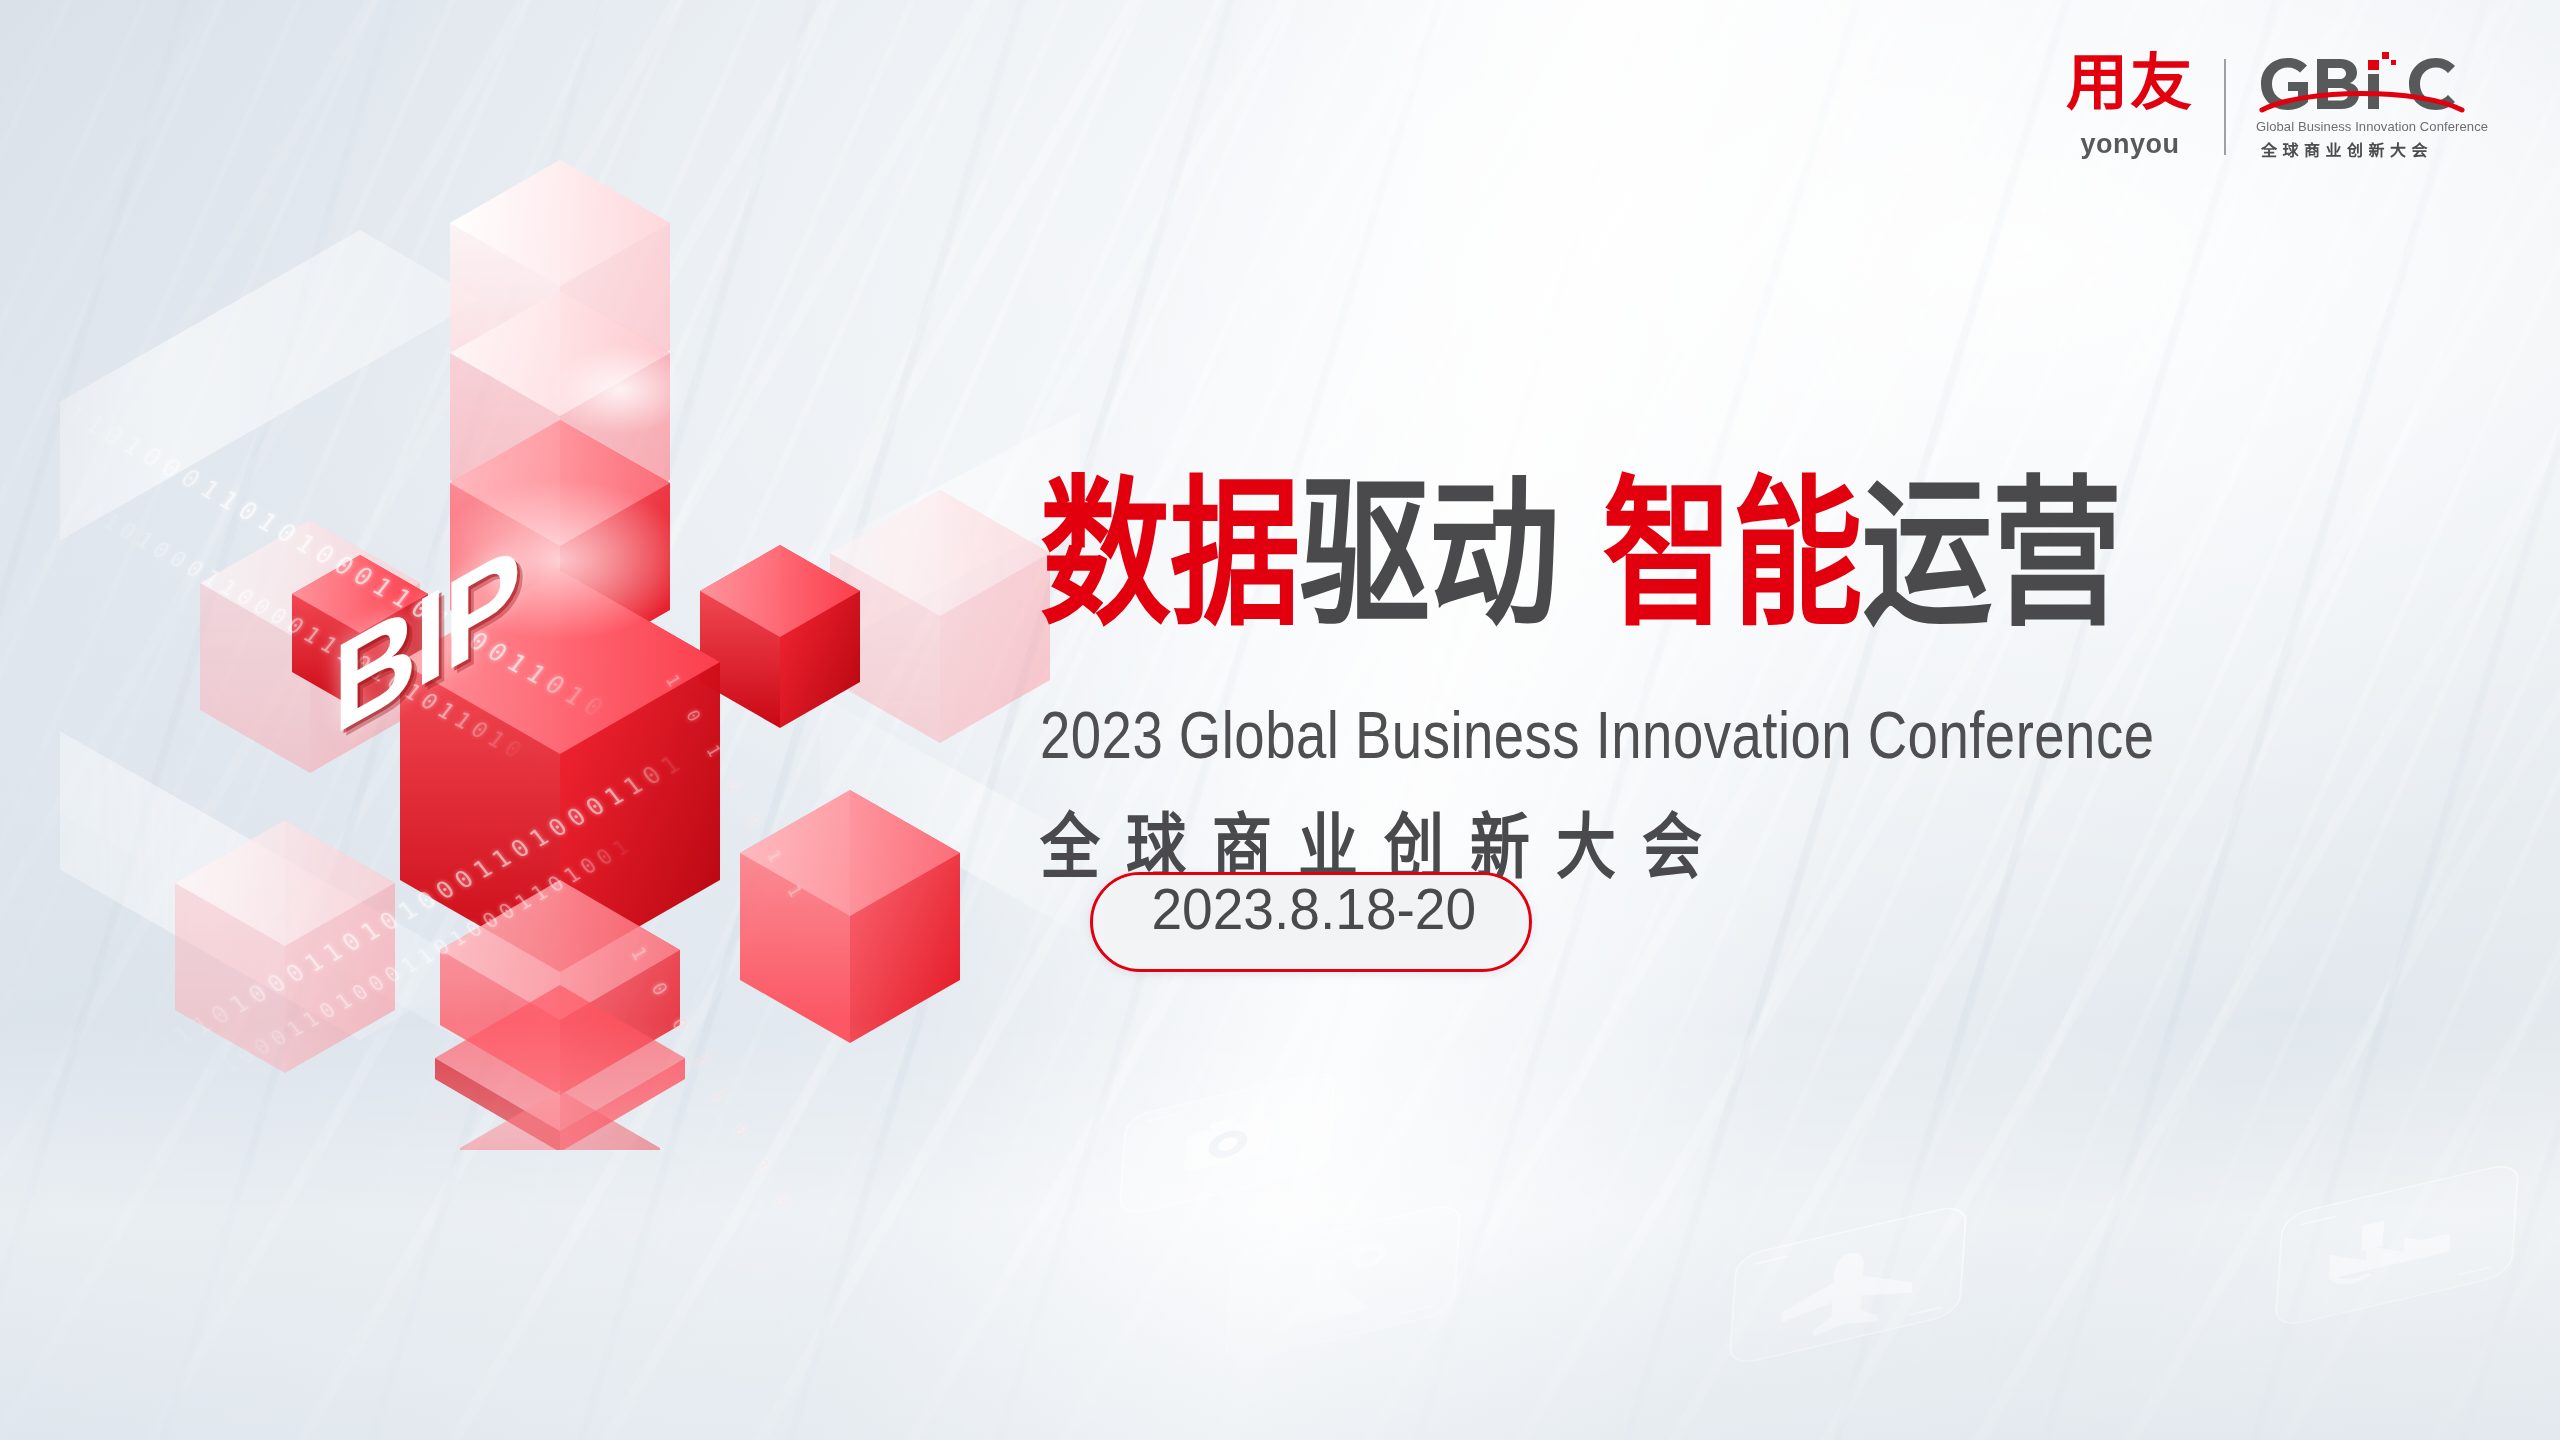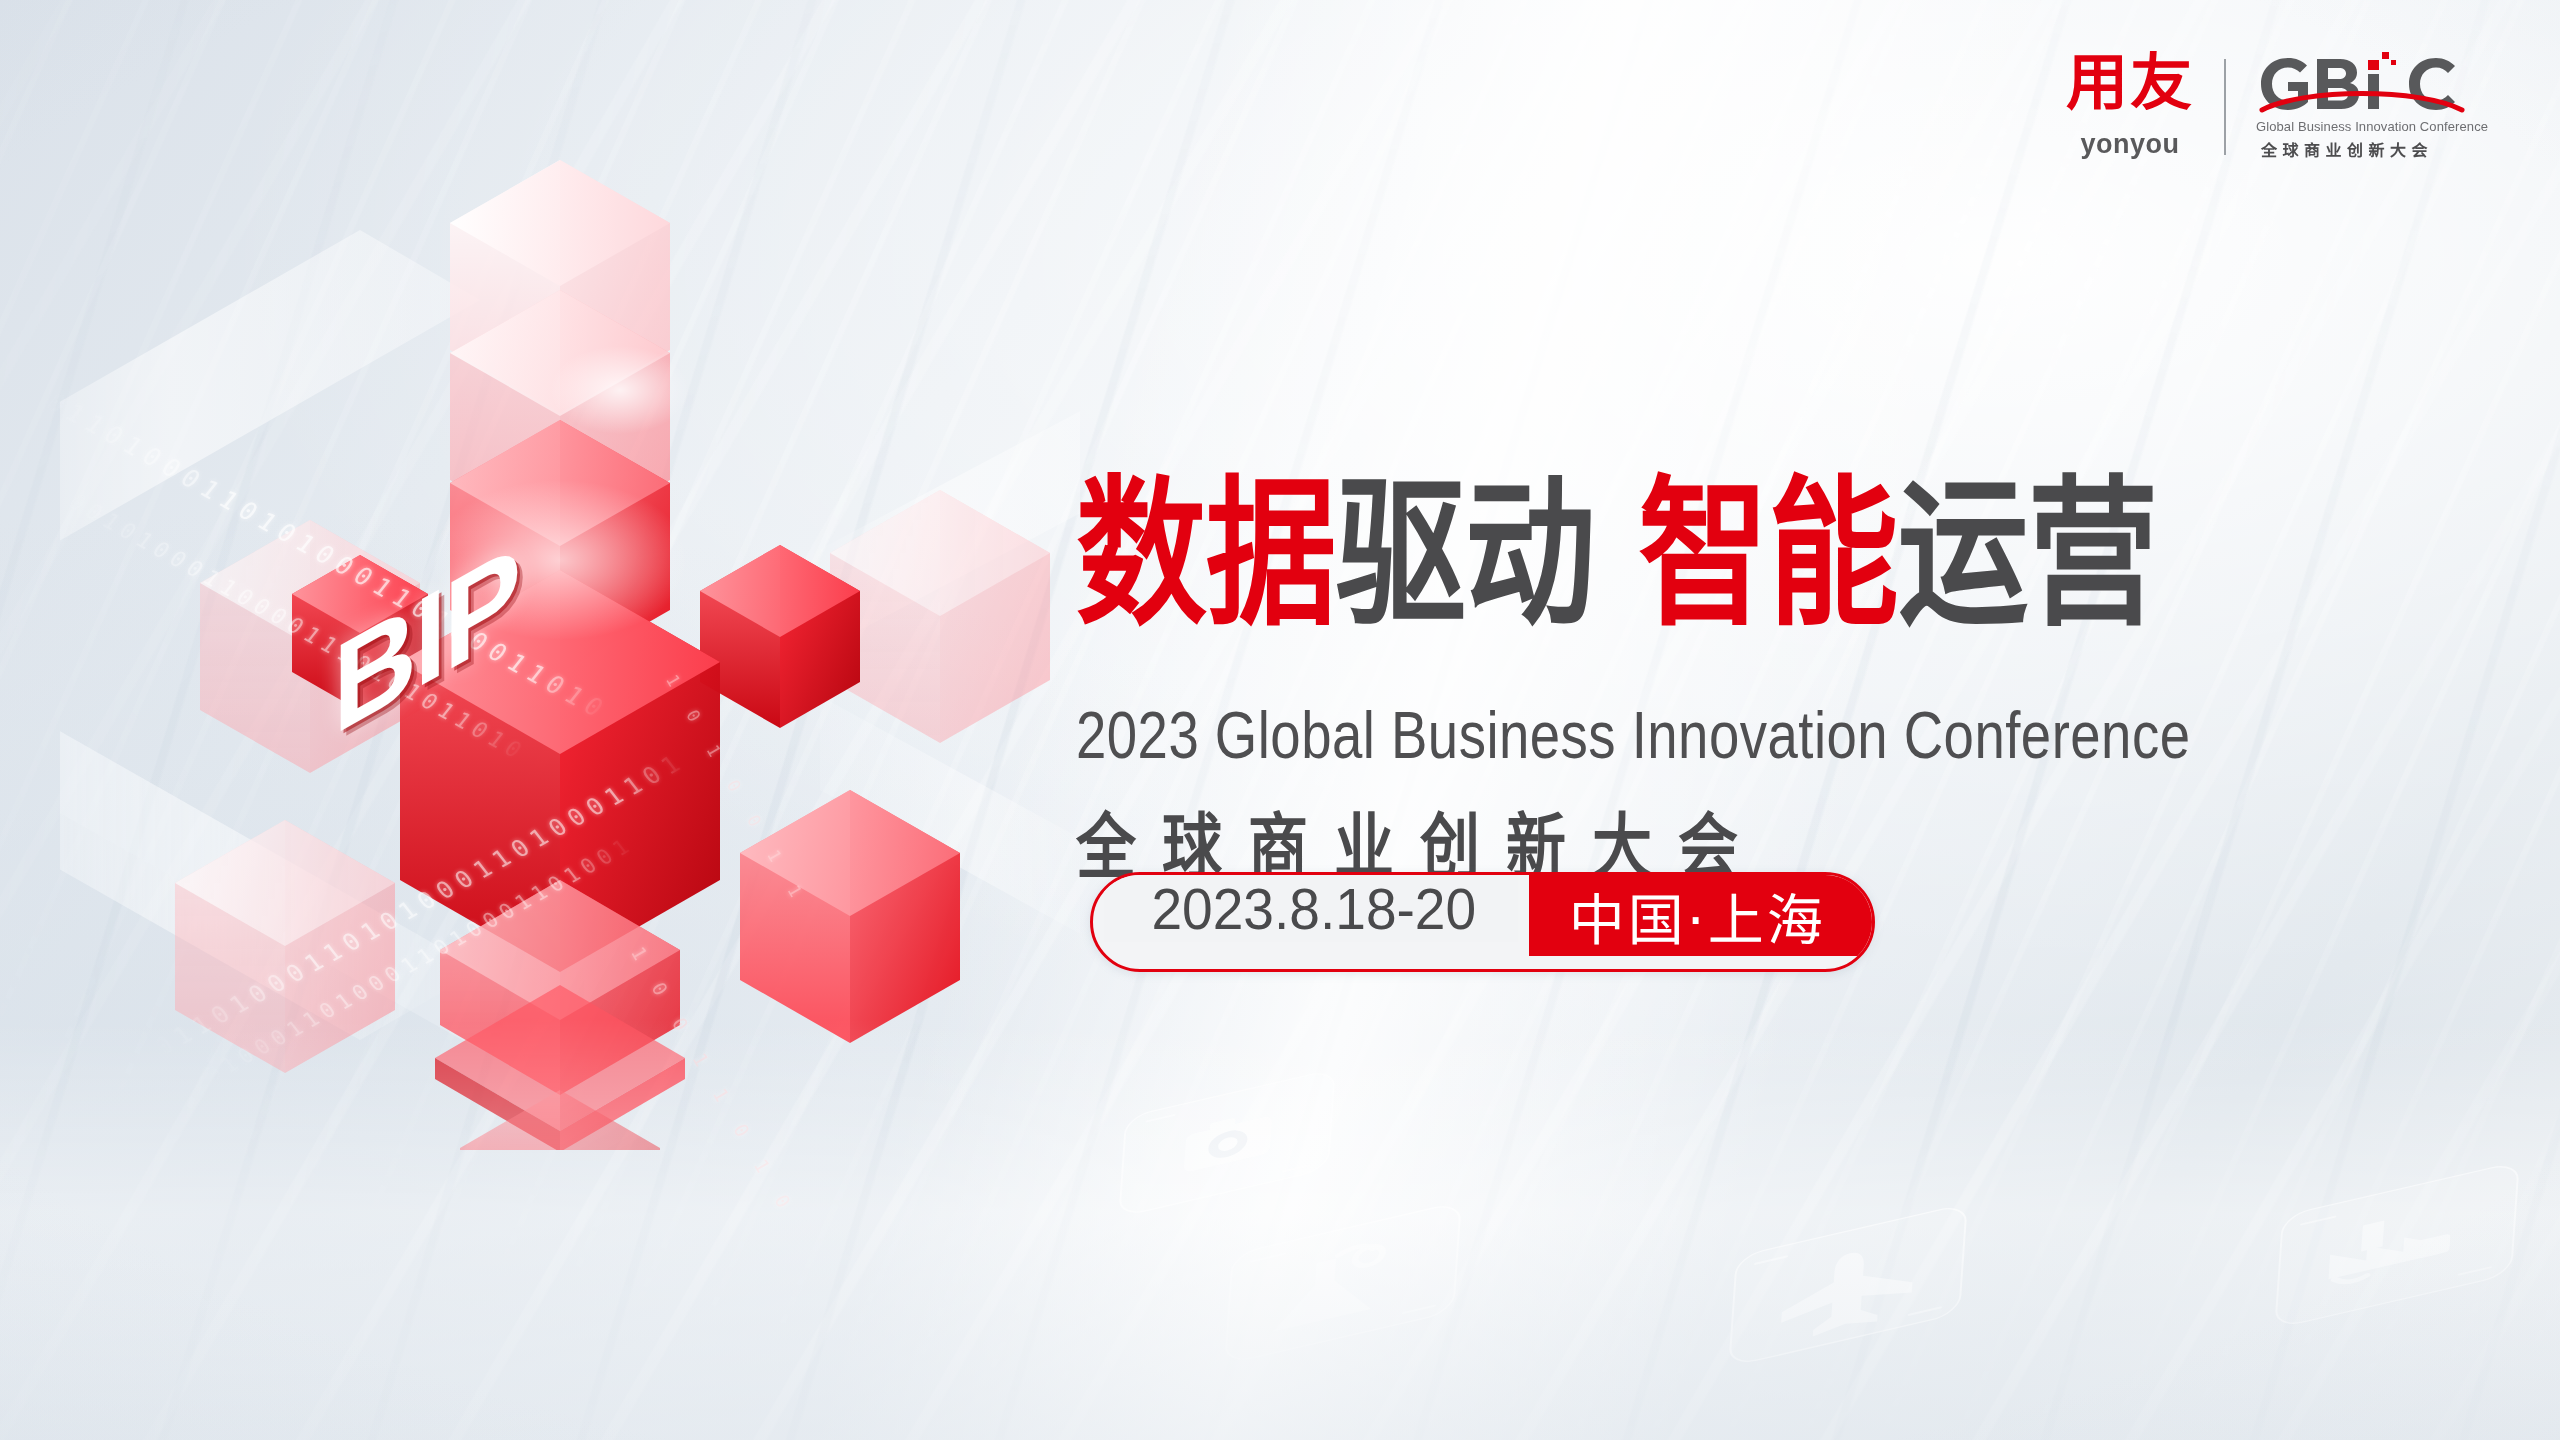--- a/index.html
+++ b/index.html
@@ -126,21 +126,21 @@
     font-size:13px; color:#6d6e71; letter-spacing:.1px; margin-top:1px;
     font-family:"Liberation Sans","DejaVu Sans",sans-serif; white-space:nowrap;
   }
   #gbic-cn {
     font-size:16px; color:#4d4d4f; letter-spacing:5.5px; margin-top:3px; font-weight:700;
     font-family:"DejaVu Sans","Liberation Sans",sans-serif; white-space:nowrap;
     padding-left:5px;
   }
 
   
-  #text-block { position:absolute; left:1076px; top:470px; width:1420px; }
+  #text-block { position:absolute; left:1040px; top:470px; width:1420px; }
 
   #headline {
     font-size:132px; font-weight:900; line-height:1.06; white-space:nowrap;
     font-family:"DejaVu Sans","Liberation Sans",sans-serif;
     transform:scaleY(1.22) scaleX(.99); transform-origin:left top;
     letter-spacing:-1px;
   }
   #headline .red  { color:#e2000f; }
   #headline .dark { color:#4a4a4c; }
   #headline .gap  { display:inline-block; width:44px; }
@@ -486,16 +486,15 @@
 
   <div id="text-block">
     <div id="headline"><span class="red">数据</span><span class="dark">驱动</span><span class="gap"></span><span class="red">智能</span><span class="dark">运营</span></div>
 
     <div id="subtitle-en">2023 Global Business Innovation Conference</div>
     <div id="subtitle-cn">全球商业创新大会</div>
   </div>
 
   <div id="info-pill">
     <div id="pill-date">2023.8.18-20</div>
-    <div id="pill-city">中国·上海</div>
   </div>
 
 </div>
 
 </body></html>

